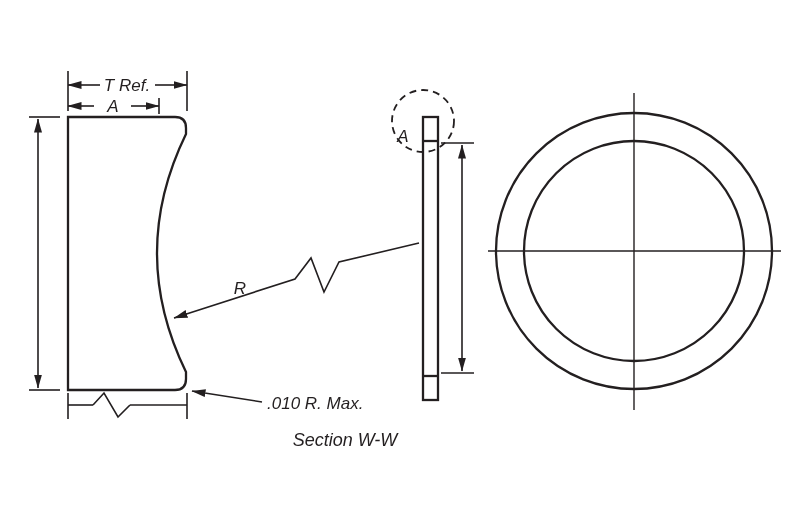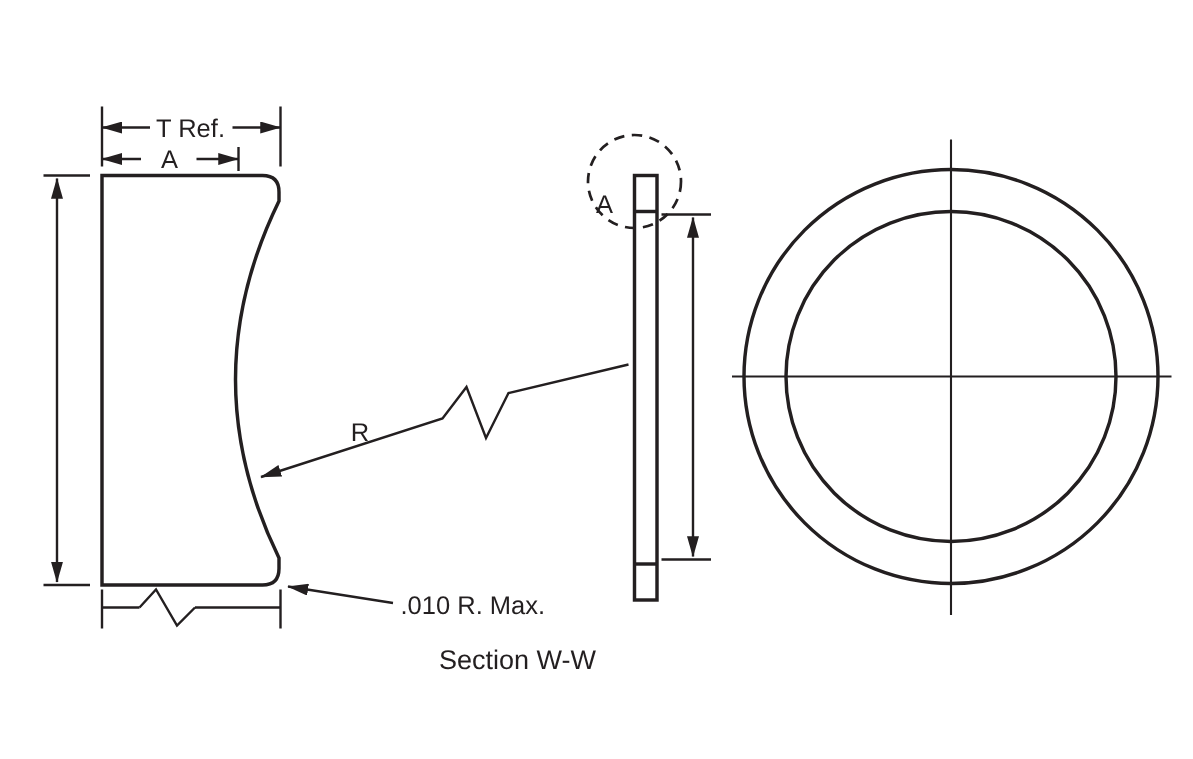--- a/index.html
+++ b/index.html
@@ -11,20 +11,21 @@
     padding:0;
     background:var(--bg);
     font-family:"Liberation Sans", sans-serif;
   }
   .stage{
     width:795px;
     height:506px;
     background:var(--bg);
     position:relative;
     overflow:hidden;
+    font-style:italic;
   }
   svg{
     color:var(--line);
     display:block;
   }
   .obj{ stroke:currentColor; stroke-width:2.3; fill:none; }
   .objfill{ stroke:currentColor; stroke-width:2.3; fill:var(--bg); }
   .dim{ stroke:currentColor; stroke-width:1.6; fill:none; }
   .center{ stroke:currentColor; stroke-width:1.4; fill:none; }
   .dash{ stroke:currentColor; stroke-width:1.8; fill:none; stroke-dasharray:7 5; }

